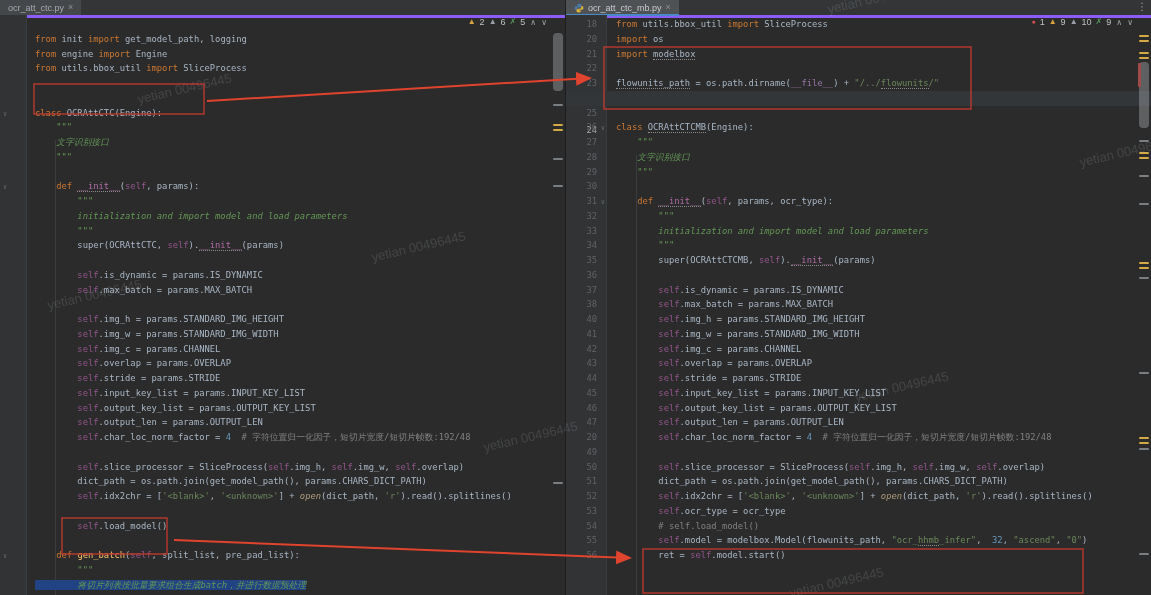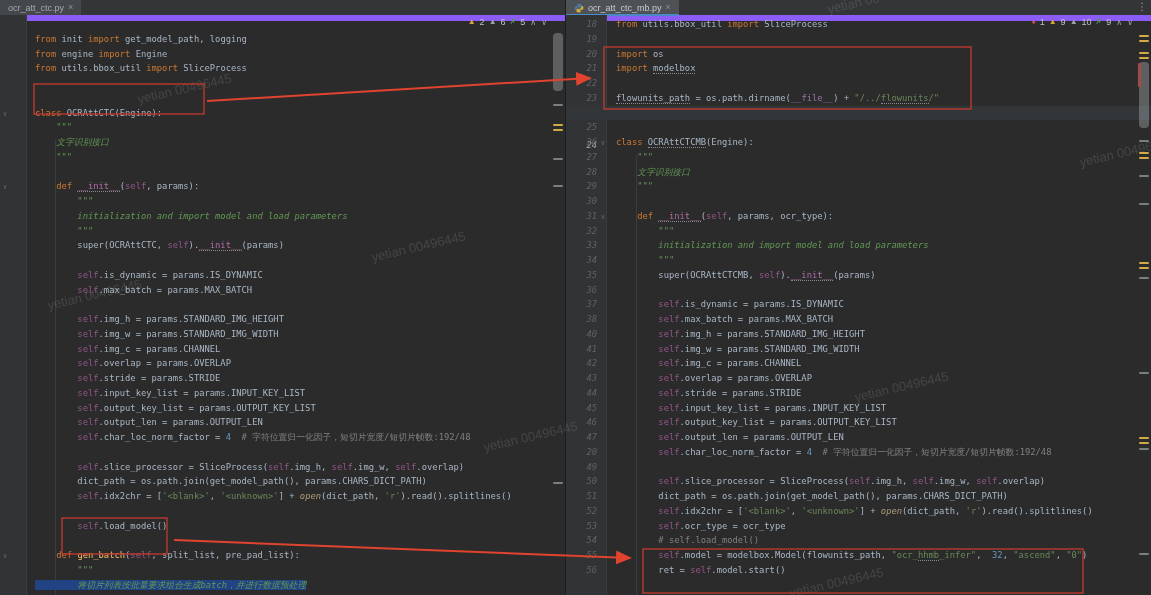--- a/index.html
+++ b/index.html
@@ -4,39 +4,39 @@
 <style>
   html,body{margin:0;padding:0;background:#1e1f22;}
   .app{position:relative;width:1151px;height:595px;background:#2b2b2b;overflow:hidden;
        font-family:"DejaVu Sans Mono",monospace;}
   .pane{position:absolute;top:0;height:595px;background:#2b2b2b;}
   .pane-left{left:0;width:565px;border-right:1px solid #1c1e1f;}
   .pane-right{left:566px;width:585px;}
 
   
   .tabstrip{position:absolute;top:0;left:0;right:0;height:15px;background:#333537;
-            border-bottom:6px solid #8b5cf6;display:flex;align-items:stretch;}
+            border-bottom:3px solid #8b5cf6;display:flex;align-items:stretch;}
   .tab{display:flex;align-items:center;gap:4px;padding:0 8px;position:relative;
        font-family:"Liberation Sans",sans-serif;font-size:9px;color:#a4a9b0;background:#45484a;cursor:default;}
   .tab.active{background:#4e5254;color:#c8cdd4;}
   .tab.active::after{content:"";position:absolute;left:0;right:0;bottom:-1px;height:2px;background:var(--accent,#4a88c7);}
   .tab-close{color:#8d9196;font-size:9px;line-height:9px;}
   .more{position:absolute;right:4px;top:1px;color:#9da2a8;font-size:10px;font-family:"Liberation Sans",sans-serif;}
 
   
   .code{position:absolute;top:15px;left:0;right:0;bottom:0;padding-top:2px;overflow:hidden;}
   .gutter-bg{position:absolute;top:0;bottom:0;left:0;background:#313335;border-right:1px solid #3a3d3f;z-index:0;}
   .pane-left .gutter-bg{width:26px;}
   .pane-right .gutter-bg{width:40px;}
   .guide{position:absolute;width:1px;background:#3a3d40;z-index:0;}
   .line{position:relative;display:flex;height:14.76px;line-height:14.76px;font-size:8.8px;white-space:pre;z-index:1;}
   .line.caret{background:#323639;}
   .ln{flex:none;position:relative;text-align:right;color:#606366;box-sizing:border-box;}
   .pane-left .ln{width:26px;padding-right:5px;}
-  .pane-right .ln{width:40px;padding-right:9px;font-style:italic;}
+  .pane-right .ln{width:40px;padding-right:9px;}
   .line.caret .ln{color:#a7a9ab;margin-top:32px;}
   .fold{position:absolute;color:#5f676c;font-size:7px;top:1px;}
   .pane-left .fold{left:3px;}
   .pane-right .fold{right:1px;}
   .lc{flex:1;padding-left:9px;}
   .pane-right .lc{padding-left:10px;}
 
   
   .tk-k{color:#cc7832;}
   .tk-d{color:#a9b7c6;}
@@ -163,21 +163,20 @@
         </span>
         <span class="tab-label">ocr_att_ctc_mb.py</span>
         <span class="tab-close">×</span>
       </div>
       <span class="more">⋮</span>
     </div>
     <div class="code" id="code-right">
       <div class="gutter-bg"></div>
       <div class="guide" style="left:70px;top:140px;bottom:0;"></div>
     <div class="line"><span class="ln">18</span><span class="lc"><span class="tk-k">from </span><span class="tk-d">utils.bbox_util </span><span class="tk-k">import </span><span class="tk-d">SliceProcess</span></span></div>
-        <div class="line"><span class="ln">19</span><span class="lc"></span></div>
         <div class="line"><span class="ln">20</span><span class="lc"><span class="tk-k">import </span><span class="tk-d">os</span></span></div>
         <div class="line"><span class="ln">21</span><span class="lc"><span class="tk-k">import </span><span class="tk-d tk-u">modelbox</span></span></div>
         <div class="line"><span class="ln">22</span><span class="lc"></span></div>
         <div class="line"><span class="ln">23</span><span class="lc"><span class="tk-d tk-u">flowunits_path</span><span class="tk-d"> = os.path.dirname(</span><span class="tk-dun">__file__</span><span class="tk-d">) + </span><span class="tk-str">"/../</span><span class="tk-str tk-u">flowunits</span><span class="tk-str">/"</span></span></div>
         <div class="line caret"><span class="ln">24</span><span class="lc"></span></div>
         <div class="line"><span class="ln">25</span><span class="lc"></span></div>
         <div class="line"><span class="ln">26<span class="fold">∨</span></span><span class="lc"><span class="tk-k">class </span><span class="tk-d tk-u">OCRAttCTCMB</span><span class="tk-d">(Engine):</span></span></div>
         <div class="line"><span class="ln">27</span><span class="lc"><span class="tk-doc">    """</span></span></div>
         <div class="line"><span class="ln">28</span><span class="lc"><span class="tk-doc">    文字识别接口</span></span></div>
         <div class="line"><span class="ln">29</span><span class="lc"><span class="tk-doc">    """</span></span></div>

